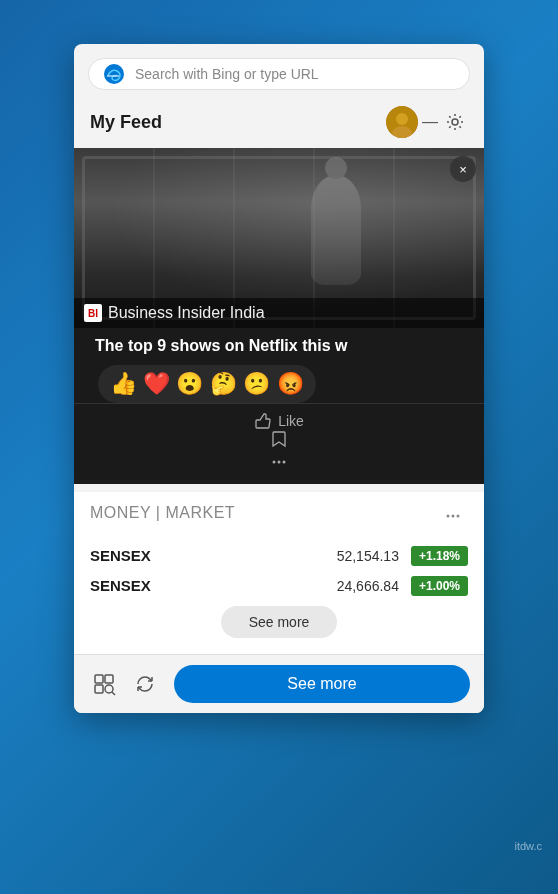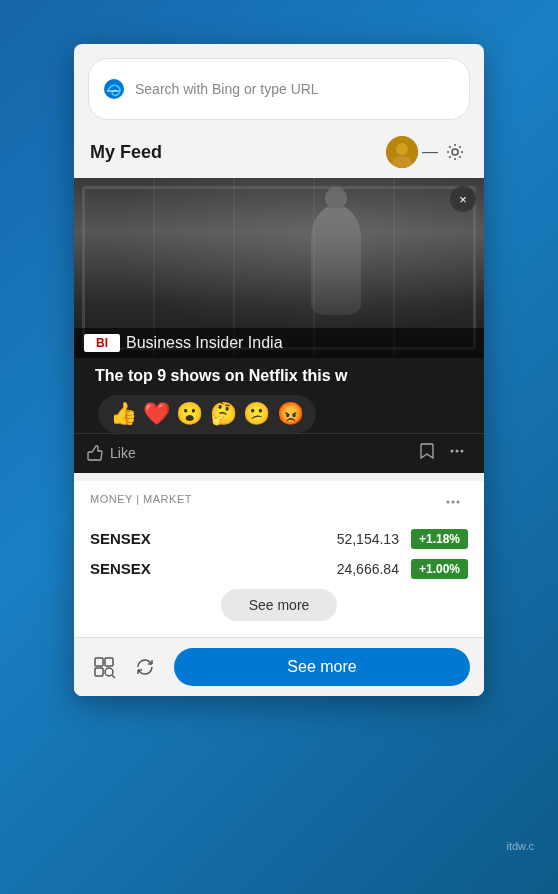--- a/index.html
+++ b/index.html
@@ -27,21 +27,21 @@
       overflow: hidden;
       padding-bottom: 0;
     }
     
     .search-bar {
       background: #fff;
       margin: 14px 14px 10px 14px;
       border-radius: 20px;
       display: flex;
       align-items: center;
-      padding: 19px 14px;
+      padding: 4px 14px;
       gap: 10px;
       border: 1px solid #e0e0e0;
     }
     .edge-icon {
       width: 22px;
       height: 22px;
       flex-shrink: 0;
     }
     .search-placeholder {
       color: #888;
@@ -157,28 +157,28 @@
       bottom: 0;
       left: 0;
       right: 0;
       background: rgba(0,0,0,0.55);
       padding: 6px 10px;
       display: flex;
       align-items: center;
       gap: 6px;
     }
     .source-icon {
-      width: 36px;
+      width: 18px;
       height: 18px;
       background: #fff;
       border-radius: 2px;
       display: flex;
       align-items: center;
       justify-content: center;
-      font-size: 12px;
+      font-size: 10px;
       font-weight: bold;
       color: #c00;
       flex-shrink: 0;
     }
     .source-name {
       color: #eee;
       font-size: 16px;
     }
     .news-body {
       background: #1a1a1a;
@@ -207,20 +207,21 @@
       font-size: 22px;
       cursor: pointer;
     }
     
     .action-bar {
       background: #1a1a1a;
       display: flex;
       align-items: center;
       padding: 8px 12px;
       border-top: 1px solid #333;
+      flex-direction: column;
     }
     .like-btn {
       display: flex;
       align-items: center;
       gap: 6px;
       background: none;
       border: none;
       color: #aaa;
       font-size: 14px;
       cursor: pointer;
@@ -234,21 +235,21 @@
       cursor: pointer;
       padding: 0 6px;
     }
     
     .market-card {
       background: #fff;
       margin: 4px 0 0 0;
       padding: 12px 16px 16px 16px;
     }
     .market-label {
-      font-size: 11px;
+      font-size: 16px;
       color: #888;
       letter-spacing: 0.5px;
       margin-bottom: 12px;
       font-weight: 500;
     }
     .market-row {
       display: flex;
       align-items: center;
       margin-bottom: 10px;
     }
@@ -322,21 +323,21 @@
       padding: 10px 20px;
       font-size: 16px;
       font-weight: 500;
       cursor: pointer;
       margin-left: 4px;
     }
     
     .watermark {
       position: absolute;
       bottom: 42px;
-      right: 24px;
+      right: 16px;
       color: rgba(255,255,255,0.5);
       font-size: 11px;
     }
   </style>
 </head>
 <body>
 
 <div class="desktop-bg"></div>
 
 <div class="browser-panel">

